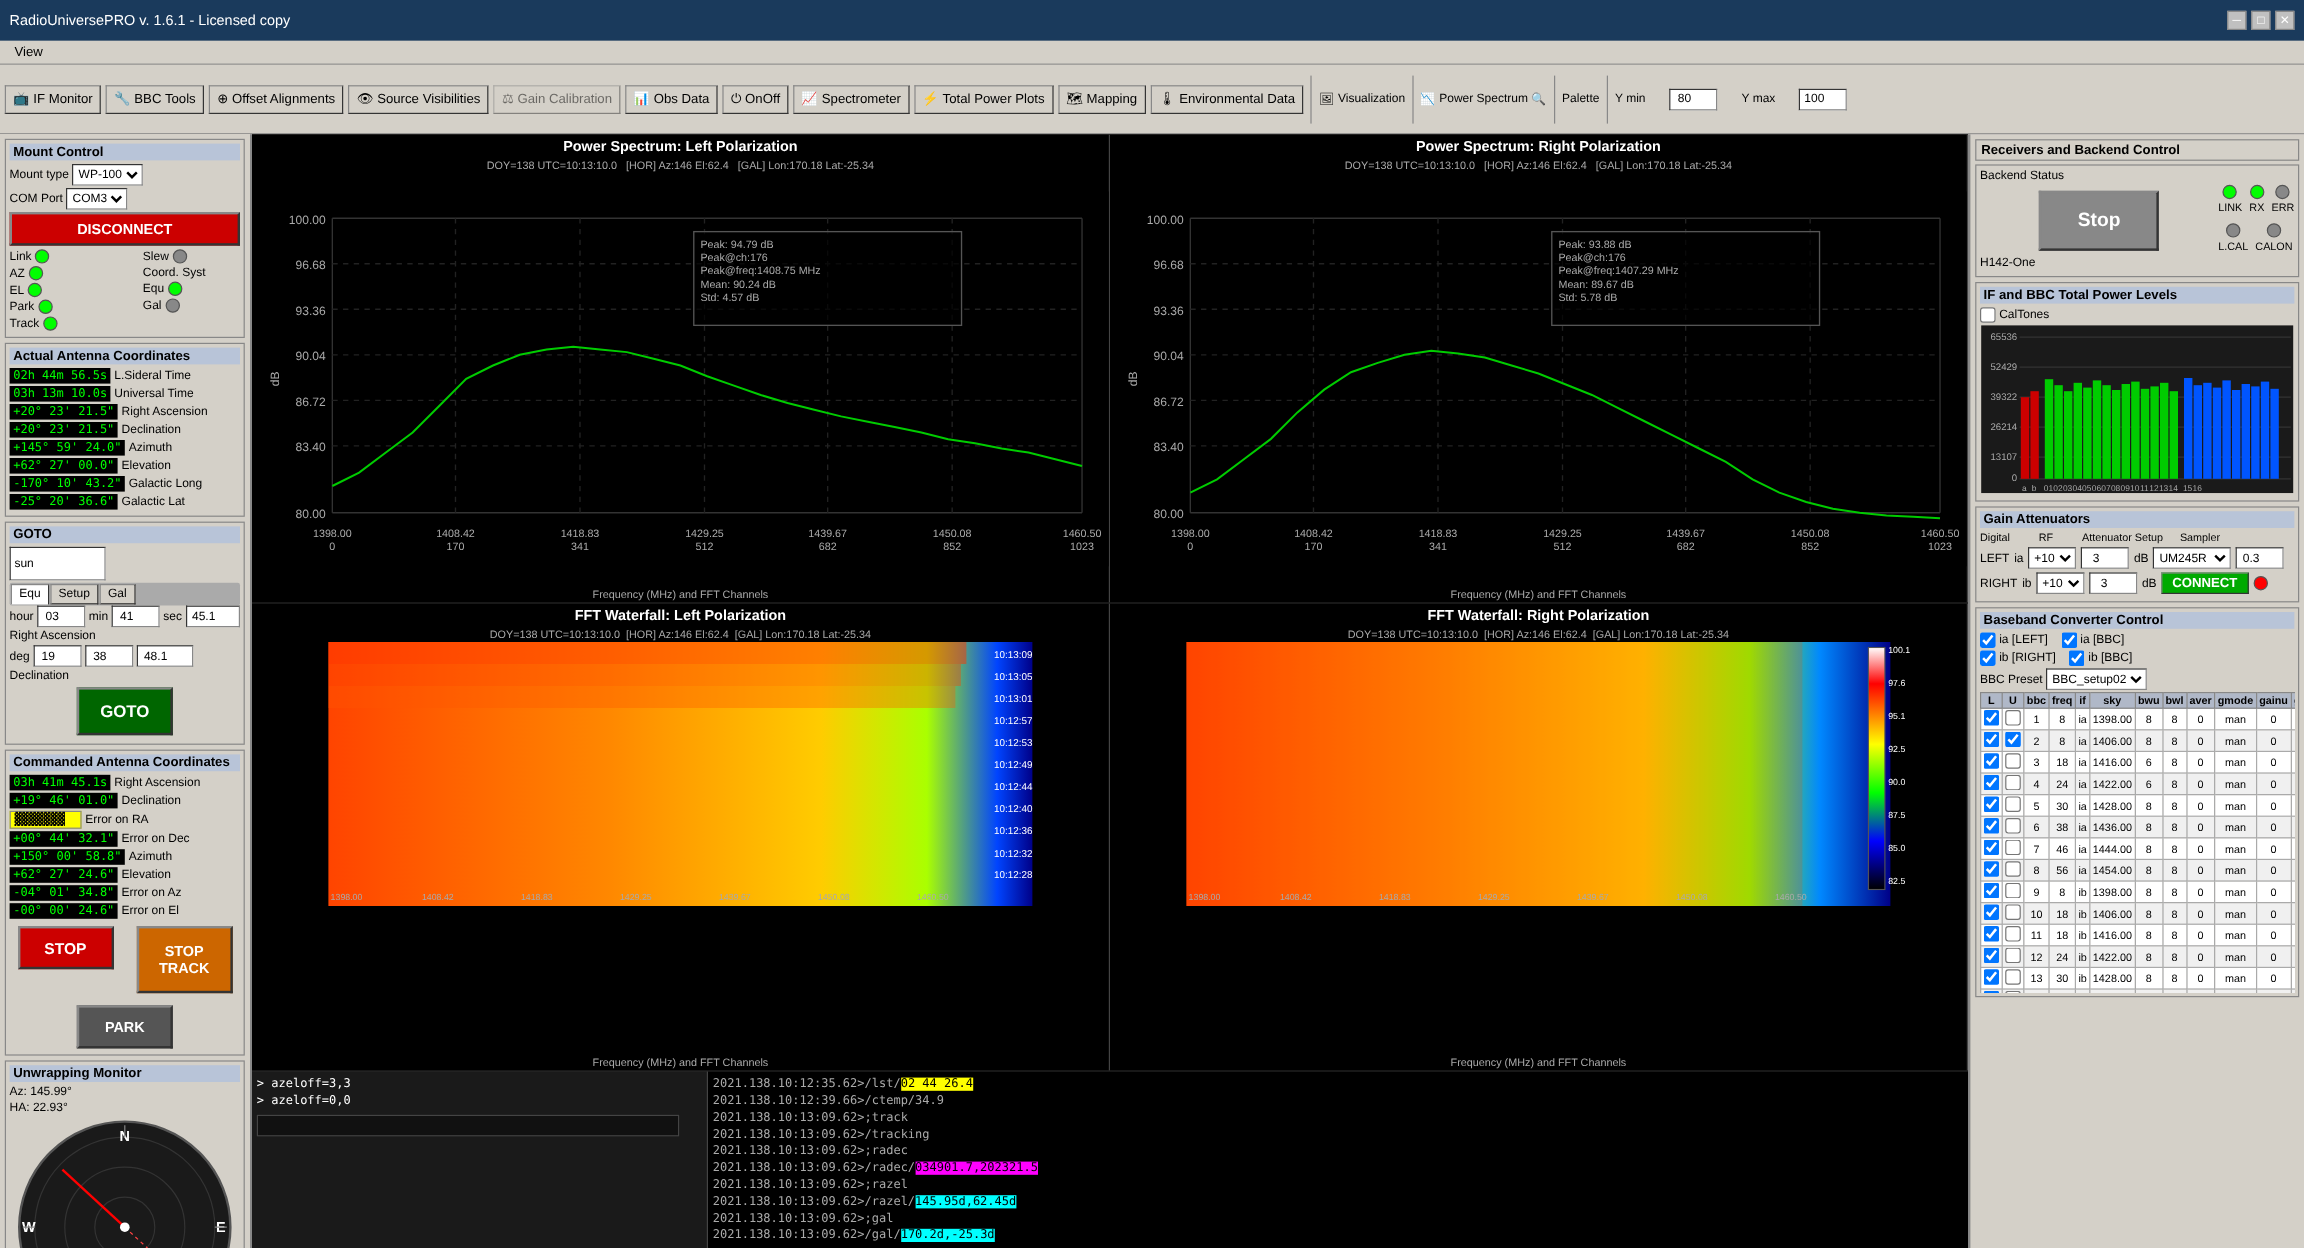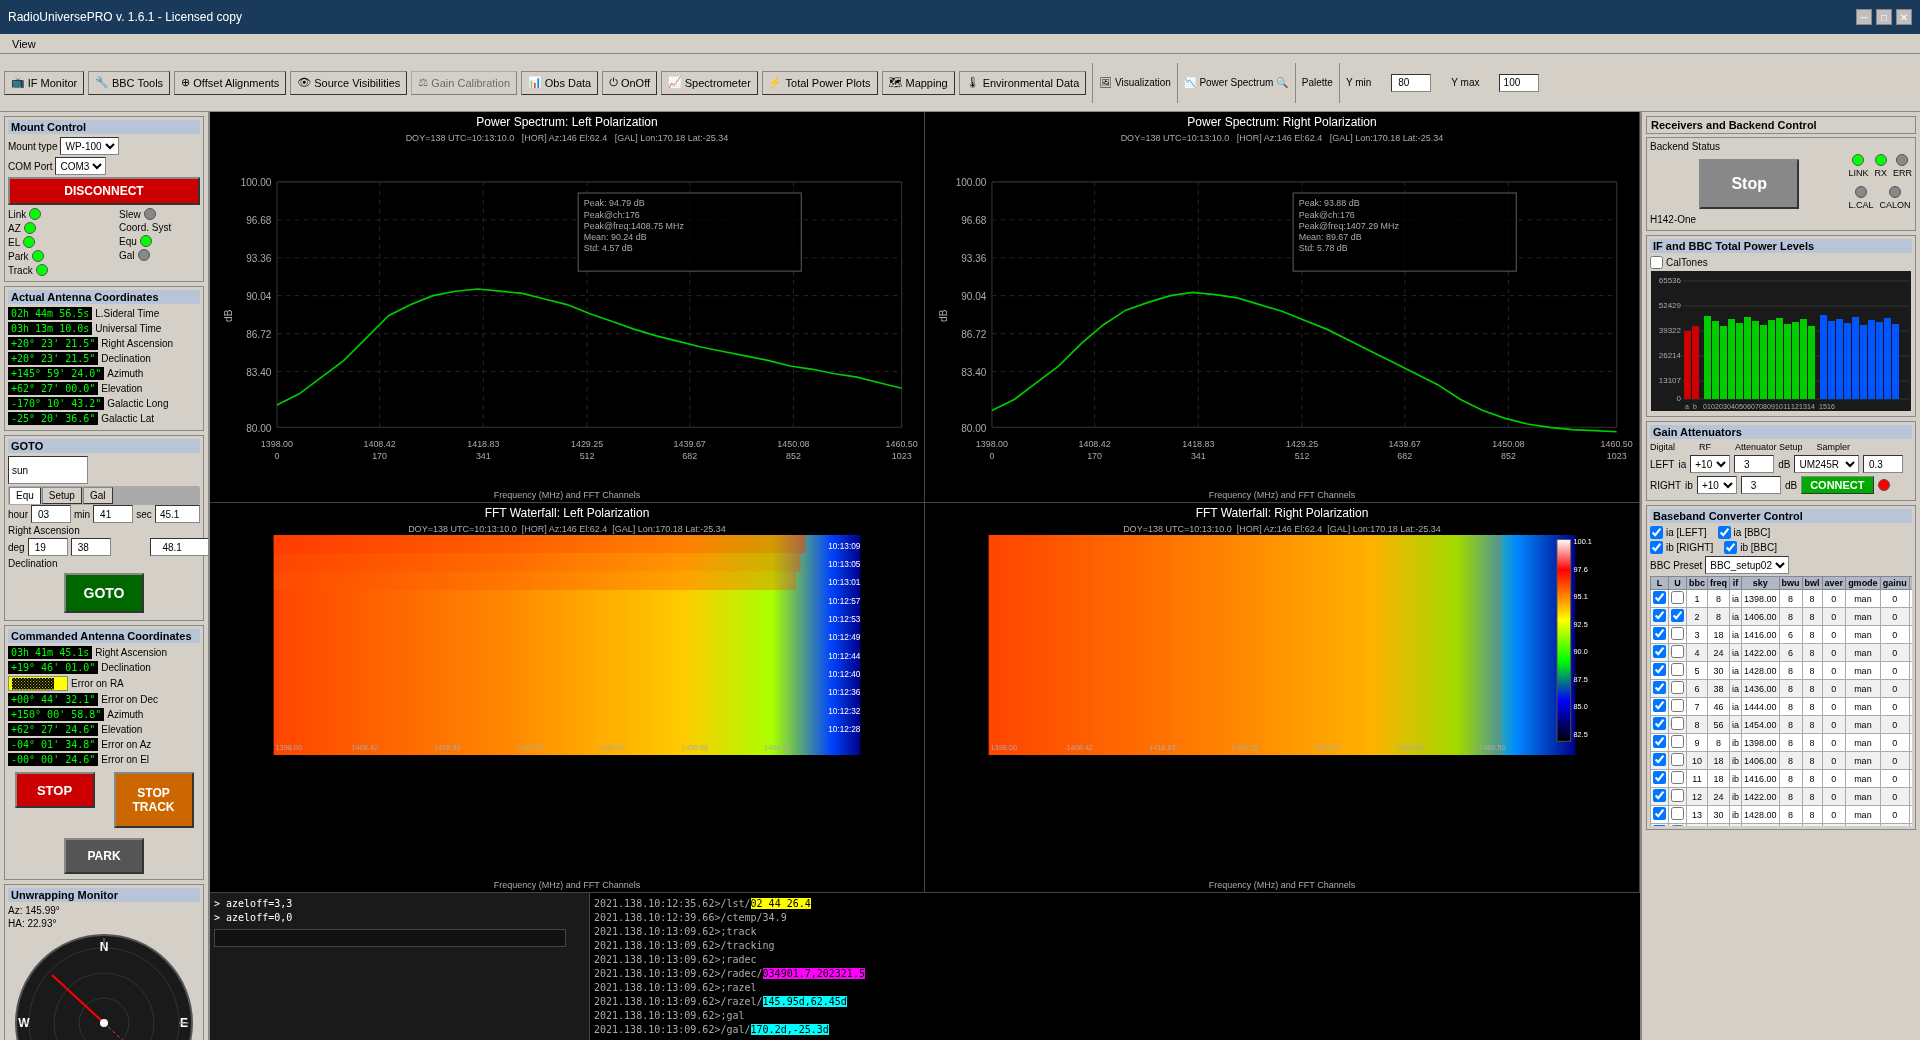--- a/index.html
+++ b/index.html
@@ -227,21 +227,21 @@
       border-right: 1px solid #444;
       background: #000;
       display: flex;
       flex-direction: column;
     }
     .chart-title {
       color: #fff;
       font-size: 12px;
       text-align: center;
       padding: 3px;
-      font-weight: normal;
+      font-weight: bold;
     }
     .chart-info {
       color: #aaa;
       font-size: 9px;
       text-align: center;
       padding: 1px 2px;
     }
     .chart-svg {
       flex: 1;
     }
@@ -600,21 +600,21 @@
         <span class="label">sec</span>
         <input class="gain-input" type="number" value="45.1" style="width: 45px;">
       </div>
       <div class="row">
         <span class="label">Right Ascension</span>
       </div>
       <div class="row">
         <span class="label">deg</span>
         <input class="gain-input" type="number" value="19" style="">
         <input class="gain-input" type="number" value="38" style="">
-        <input class="gain-input" type="number" value="48.1" style="width: 60px; margin-left: 36px;">
+        <input class="gain-input" type="number" value="48.1" style="width: 47px;">
       </div>
       <div class="row">
         <span class="label">Declination</span>
       </div>
       <div style="text-align:center; margin:4px;">
         <button class="goto-btn">GOTO</button>
       </div>
     </div>
 
     <div class="panel-group">

